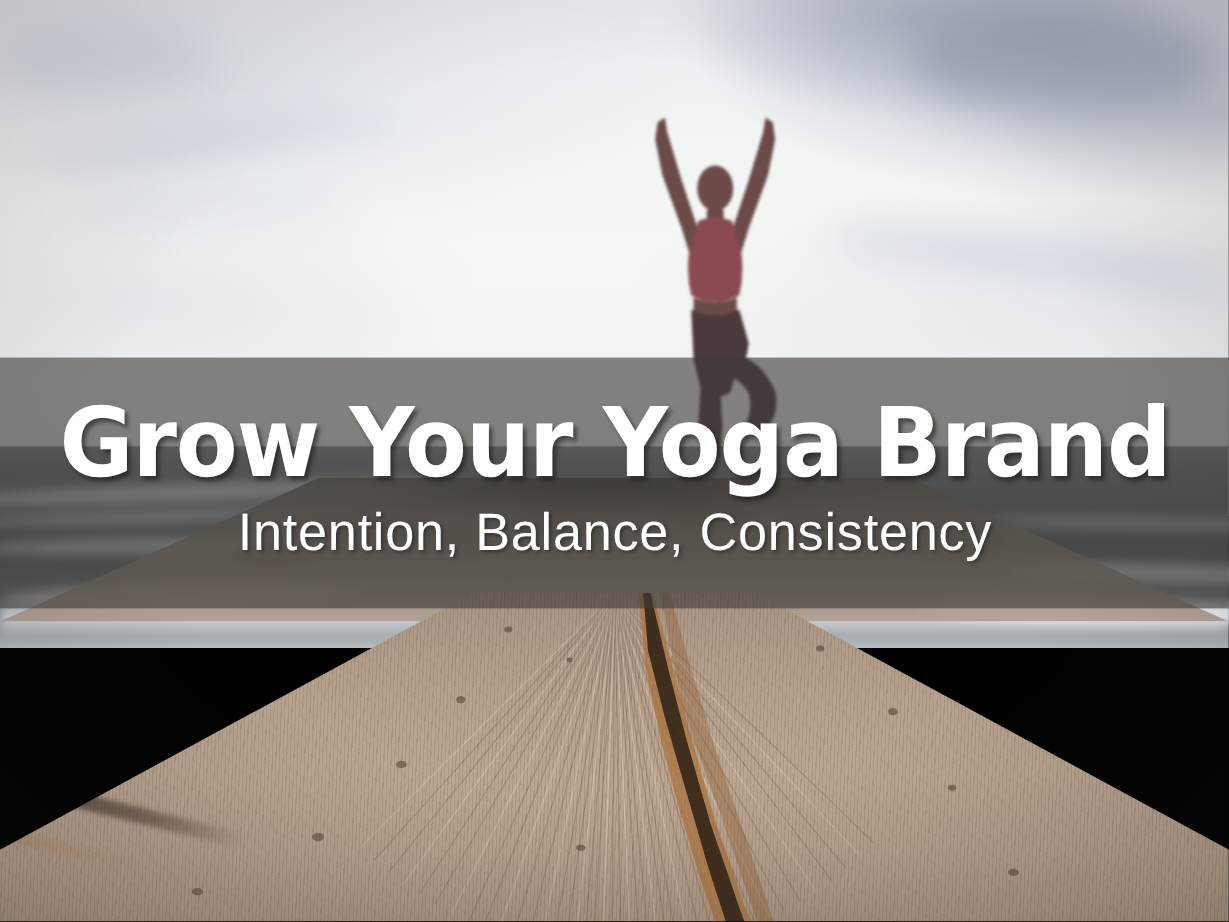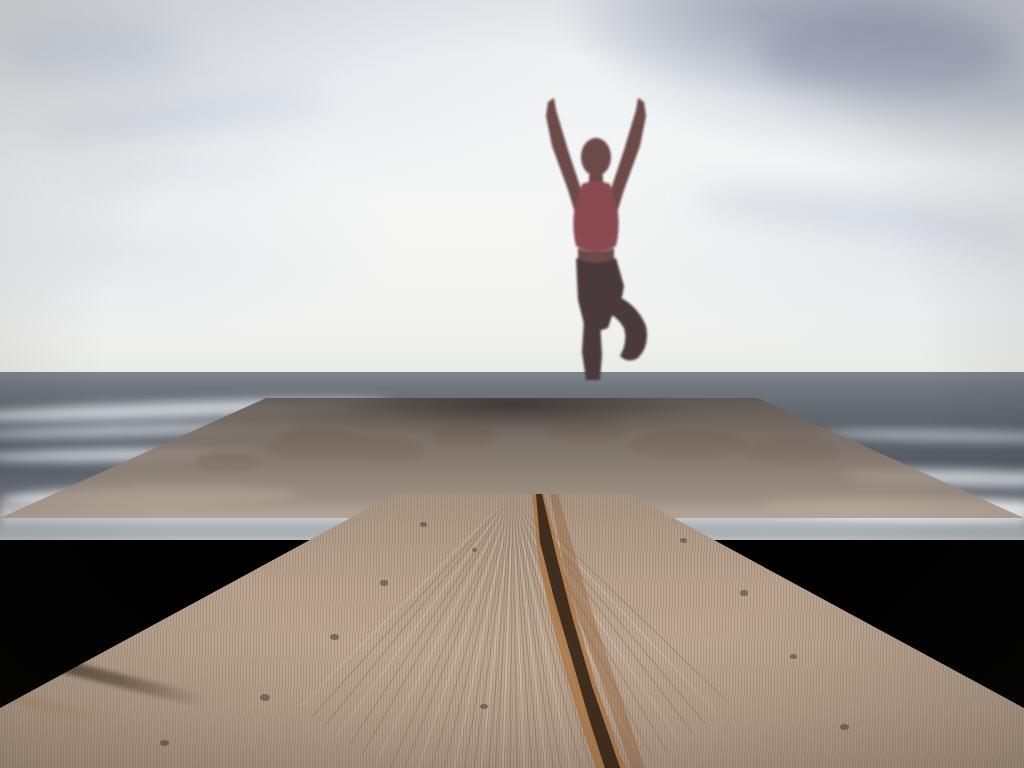--- a/index.html
+++ b/index.html
@@ -355,14 +355,20 @@
         <div class="speck" style="left:300px; top:246px; width:9px;  height:6px;"></div>
         <div class="speck" style="left:980px; top:230px; width:9px;  height:6px;"></div>
         <div class="speck" style="left:620px; top:210px; width:8px;  height:5px;"></div>
         <div class="speck" style="left:1040px; top:120px; width:7px; height:5px;"></div>
       </div>
     </div>
 
     <div class="photo-tone"></div>
   </div>
 
+  <div class="band">
+    <div class="band-inner">
+      <div class="title">Grow Your Yoga Brand</div>
+      <div class="subtitle">Intention, Balance, Consistency</div>
+    </div>
+  </div>
 
 </div>
 
 </body></html>

